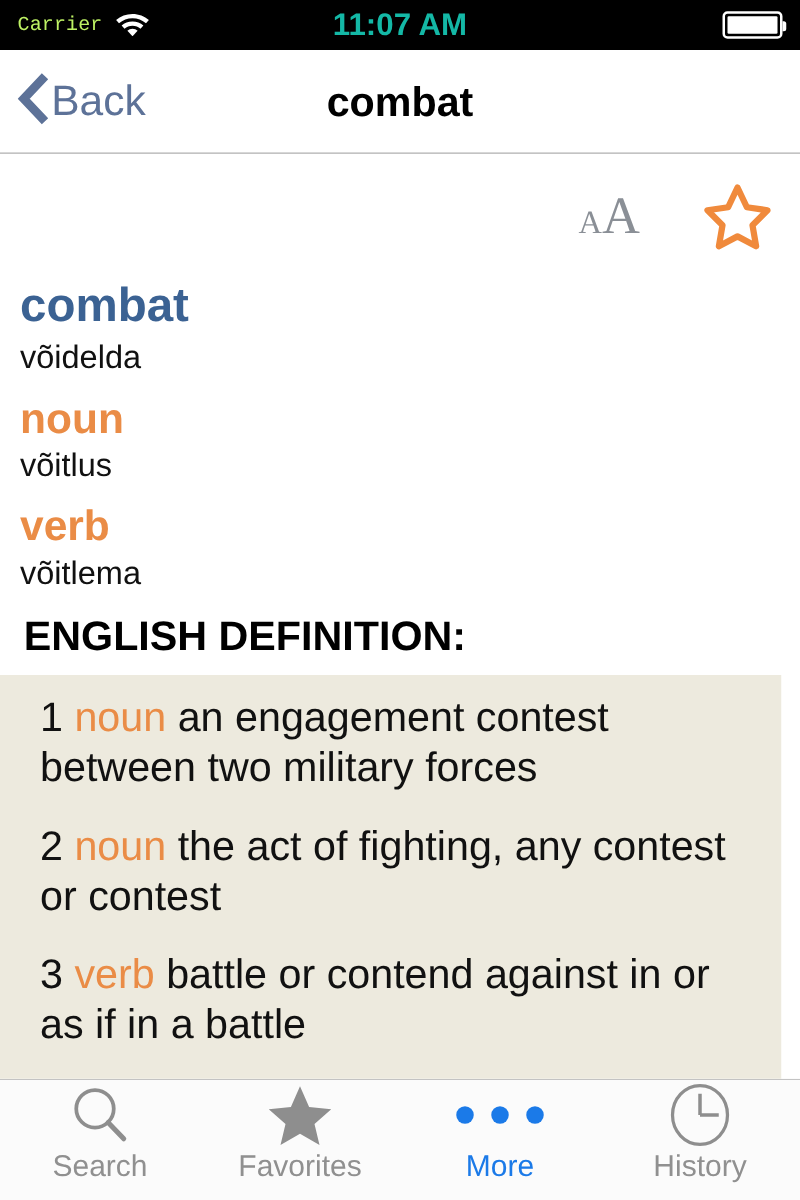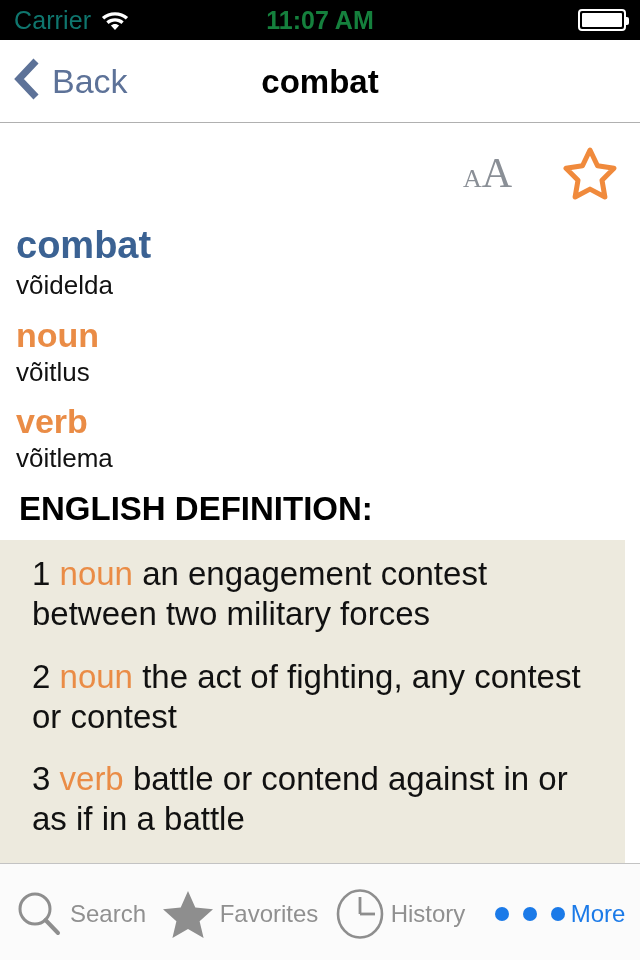--- a/index.html
+++ b/index.html
@@ -34,37 +34,38 @@
     position: relative;
     padding: 0 14px;
     box-sizing: border-box;
   }
   .status-left {
     display: flex;
     align-items: center;
     gap: 9px;
   }
   .carrier-text {
-    font-size: 25px;
+    font-size: 16px;
     letter-spacing: 0.1px;
     line-height: 1;
-    color: #0f766e;
+    color: #bef264;
+    font-family: Liberation Mono, monospace;
   }
   .wifi-icon {
     display: block;
     margin-top: 1px;
   }
   .status-time {
     position: absolute;
     left: 0;
     right: 0;
     text-align: center;
     font-size: 25px;
     font-weight: bold;
-    color: #15803d;
+    color: #14b8a6;
     line-height: 1;
     pointer-events: none;
   }
   .status-right {
     margin-left: auto;
     display: flex;
     align-items: center;
     z-index: 2;
   }
   .battery {
@@ -98,21 +99,21 @@
     background: #ffffff;
     border-bottom: 1px solid #b0b0b0;
     display: flex;
     align-items: center;
     position: relative;
     box-sizing: border-box;
   }
   .back-button {
     display: flex;
     align-items: center;
-    gap: 12px;
+    gap: 1px;
     padding-left: 14px;
     cursor: pointer;
     z-index: 2;
   }
   .back-chevron {
     display: block;
   }
   .back-label {
     font-size: 34px;
     color: #5d7298;
@@ -219,23 +220,22 @@
     flex: 0 0 auto;
     background: #fbfbfb;
     border-top: 1px solid #c3c3c3;
     display: flex;
     align-items: stretch;
     box-sizing: border-box;
   }
   .tab-item {
     flex: 1 1 0;
     display: flex;
-    flex-direction: row;
-    align-items: center;
-    justify-content: center;
+    flex-direction: column;
+    align-items: center;
     gap: 6px;
     cursor: pointer;
     padding-top: 4px;
     box-sizing: border-box;
   }
   .tab-icon {
     height: 48px;
     display: flex;
     align-items: center;
     justify-content: center;
@@ -350,37 +350,37 @@
 
     <div class="tab-item">
       <span class="tab-icon">
         <svg width="52" height="50" viewBox="0 0 52 50">
           <polygon points="26,2 33.3,18.6 51,20.3 37.6,32.2 41.6,49 26,40 10.4,49 14.4,32.2 1,20.3 18.7,18.6" fill="#8e8e8e"></polygon>
         </svg>
       </span>
       <span class="tab-label">Favorites</span>
     </div>
 
-    <div class="tab-item">
-      <span class="tab-icon">
-        <svg width="50" height="52" viewBox="0 0 50 52">
-          <ellipse cx="25" cy="26" rx="22" ry="23.5" fill="none" stroke="#8e8e8e" stroke-width="2.6"></ellipse>
-          <line x1="25" y1="26" x2="25" y2="9" stroke="#8e8e8e" stroke-width="2.8" stroke-linecap="butt"></line>
-          <line x1="25" y1="26" x2="40" y2="26" stroke="#8e8e8e" stroke-width="2.8" stroke-linecap="butt"></line>
-        </svg>
-      </span>
-      <span class="tab-label">History</span>
-    </div>
-
     <div class="tab-item active">
       <span class="tab-icon">
         <span class="dots">
           <span class="dot"></span>
             <span class="dot"></span>
             <span class="dot"></span>
         </span>
       </span>
       <span class="tab-label">More</span>
     </div>
 
+    <div class="tab-item">
+      <span class="tab-icon">
+        <svg width="50" height="52" viewBox="0 0 50 52">
+          <ellipse cx="25" cy="26" rx="22" ry="23.5" fill="none" stroke="#8e8e8e" stroke-width="2.6"></ellipse>
+          <line x1="25" y1="26" x2="25" y2="9" stroke="#8e8e8e" stroke-width="2.8" stroke-linecap="butt"></line>
+          <line x1="25" y1="26" x2="40" y2="26" stroke="#8e8e8e" stroke-width="2.8" stroke-linecap="butt"></line>
+        </svg>
+      </span>
+      <span class="tab-label">History</span>
+    </div>
+
   </div>
 
 </div>
 
 </body></html>

